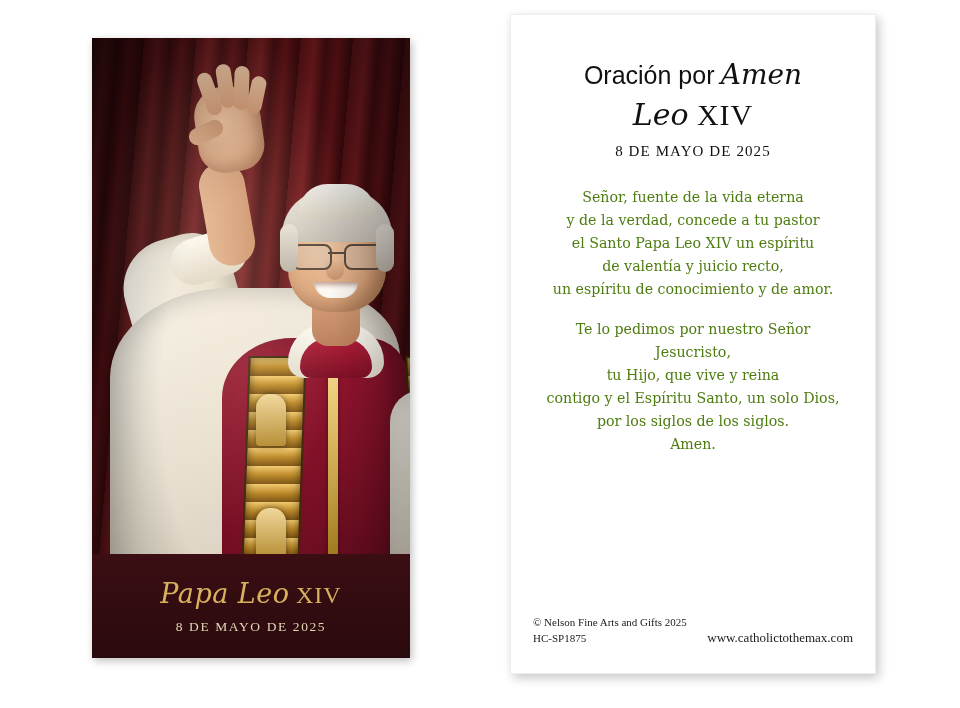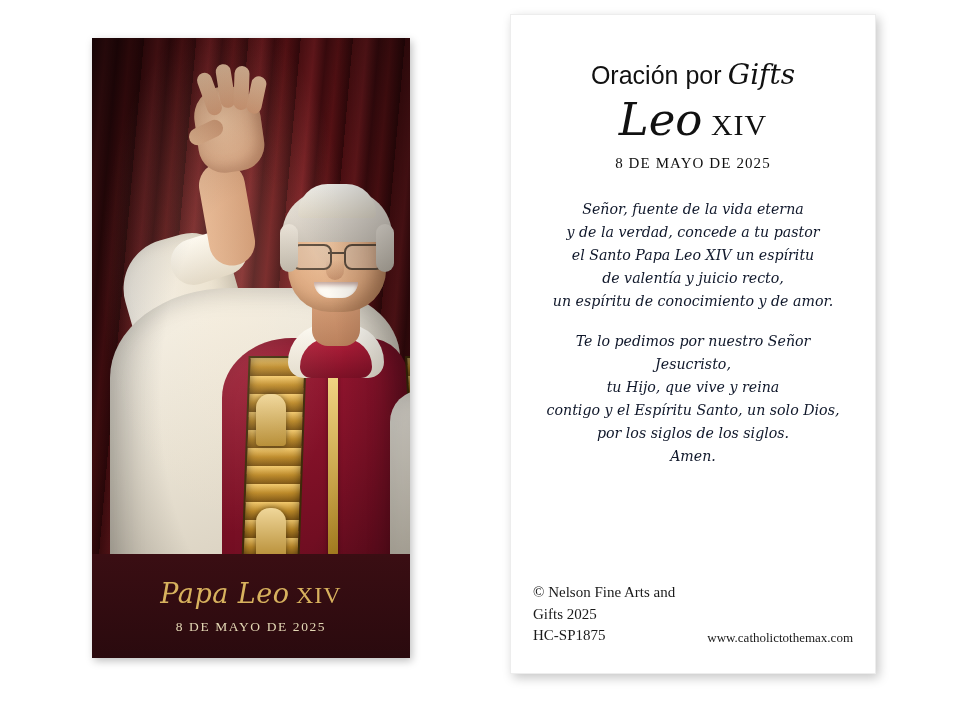--- a/index.html
+++ b/index.html
@@ -331,55 +331,54 @@
   }
   .title-line2 {
     margin-top: 4px;
     font-size: 34px;
     line-height: 1.1;
     white-space: nowrap;
   }
   .title-line2 .script {
     font-family: "DejaVu Serif", serif;
     font-style: italic;
-    font-size: 45px;
+    font-size: 30px;
   }
   .title-line2 .roman {
     font-family: "Liberation Serif", serif;
     letter-spacing: 1px;
     font-size: 30px;
   }
   .back-date {
     margin-top: 10px;
     font-size: 15px;
     letter-spacing: 1.1px;
     font-family: "Liberation Serif", serif;
   }
   .prayer {
     margin-top: 26px;
     font-family: "DejaVu Serif", serif;
-    font-style: italic;
     font-size: 14.2px;
     line-height: 1.62;
-    color: #0f172a;
+    color: #4d7c0f;
   }
   .prayer p { margin: 0 0 17px 0; }
   .prayer p:last-child { margin-bottom: 0; }
 
   .back-footer {
     position: absolute;
     left: 22px; right: 22px; bottom: 26px;
     display: flex;
     align-items: flex-end;
     justify-content: space-between;
     font-family: "Liberation Serif", serif;
   }
   .credit {
     text-align: left;
-    font-size: 15px;
+    font-size: 11px;
     line-height: 1.45;
     color: #1a1a1a;
   }
   .website {
     font-size: 13px;
     color: #1a1a1a;
     text-decoration: none;
     padding-bottom: 1px;
   }
 </style>
@@ -434,21 +433,21 @@
       </div>
       <div class="front-date">8 DE MAYO DE 2025</div>
     </div>
   </div>
 
   <div class="card-back">
     <div class="back-inner">
 
       <div class="title-line1">
         <span class="plain">Oración por</span>
-        <span class="script">Gifts</span>
+        <span class="script">Amen</span>
       </div>
 
       <div class="title-line2">
         <span class="script">Leo</span>
         <span class="roman">XIV</span>
       </div>
 
       <div class="back-date">8 DE MAYO DE 2025</div>
 
       <div class="prayer">

